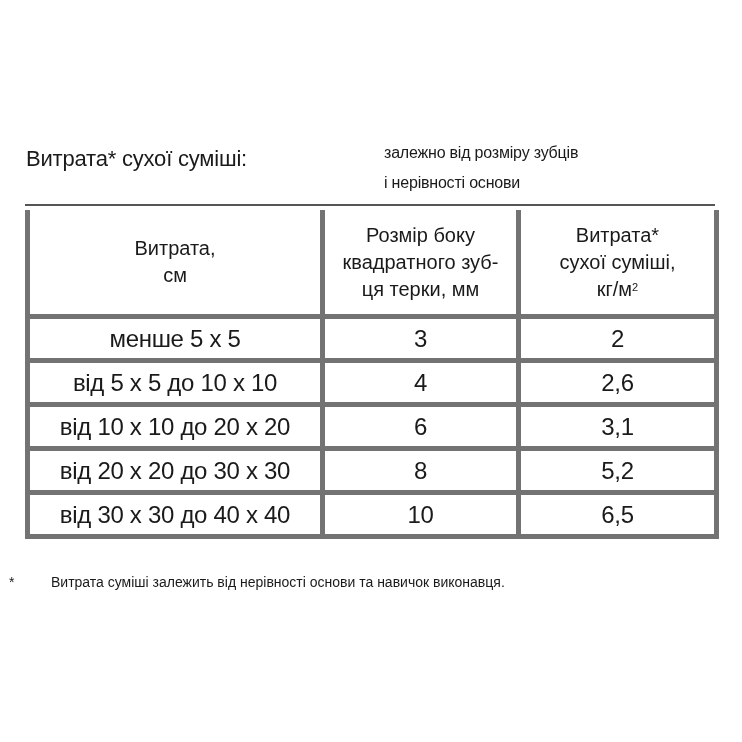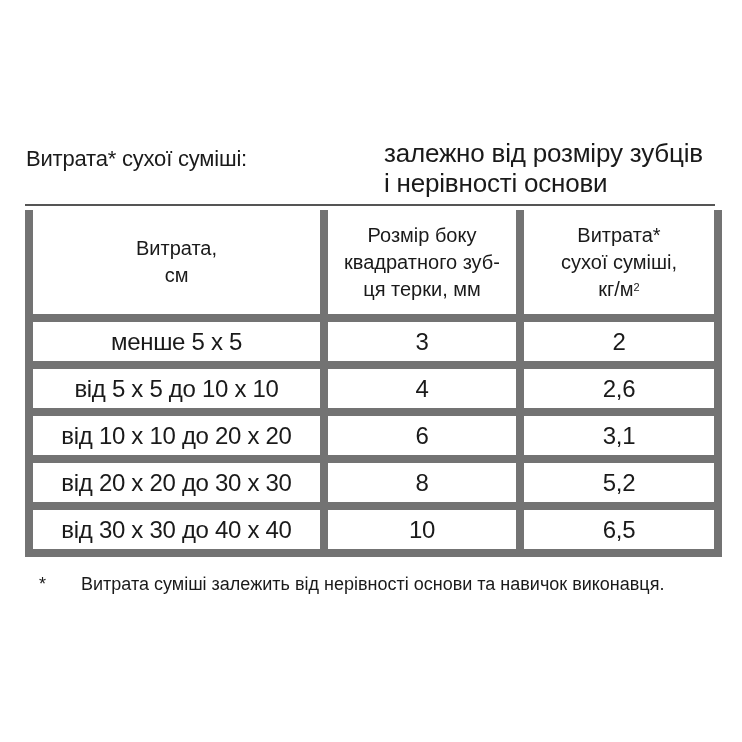--- a/index.html
+++ b/index.html
@@ -7,47 +7,47 @@
     width: 742px; height: 742px; position: relative; overflow: hidden;
     font-family: "Liberation Sans", "DejaVu Sans", sans-serif;
     color: #1a1a1a;
   }
   .title-left {
     position: absolute; left: 26px; top: 138px;
     font-size: 22px; letter-spacing: -0.2px; white-space: nowrap; margin-top: 8px;
   }
   .title-right {
     position: absolute; left: 384px; top: 138px;
-    font-size: 26px; line-height: 30px; letter-spacing: -0.2px; white-space: nowrap;
+    font-size: 16px; line-height: 30px; letter-spacing: -0.2px; white-space: nowrap;
   }
   .top-rule {
     position: absolute; left: 25px; top: 204px; width: 690px; height: 0;
     border-top: 2px solid #555;
   }
   table.spec {
     position: absolute; left: 25px; top: 210px;
     width: 689px; border-collapse: collapse; table-layout: fixed;
   }
   table.spec td, table.spec th {
-    border: 8px solid #737373; text-align: center; vertical-align: middle;
+    border: 5px solid #737373; text-align: center; vertical-align: middle;
     padding: 0; font-weight: normal;
   }
   table.spec tr.top-row th { border-top: none; }
   table.spec th {
     height: 104px; font-size: 20px; line-height: 27px;
   }
   table.spec td {
     height: 39px; font-size: 24px; letter-spacing: -0.3px;
   }
   col.c1 { width: 295px; }
   col.c2 { width: 196px; }
   col.c3 { width: 198px; }
   sup { font-size: 11px; vertical-align: top; position: relative; top: -2px; }
   .footnote {
-    position: absolute; left: 39px; top: 574px; font-size: 18px; white-space: nowrap;
+    position: absolute; left: 9px; top: 574px; font-size: 14px; white-space: nowrap;
   }
   .footnote .star { display: inline-block; width: 42px; }
 </style>
 </head>
 <body>
 
 <div class="title-left">Витрата* сухої суміші:</div>
 <div class="title-right">
   <div>залежно від розміру зубців</div>
   <div>і нерівності основи</div>

